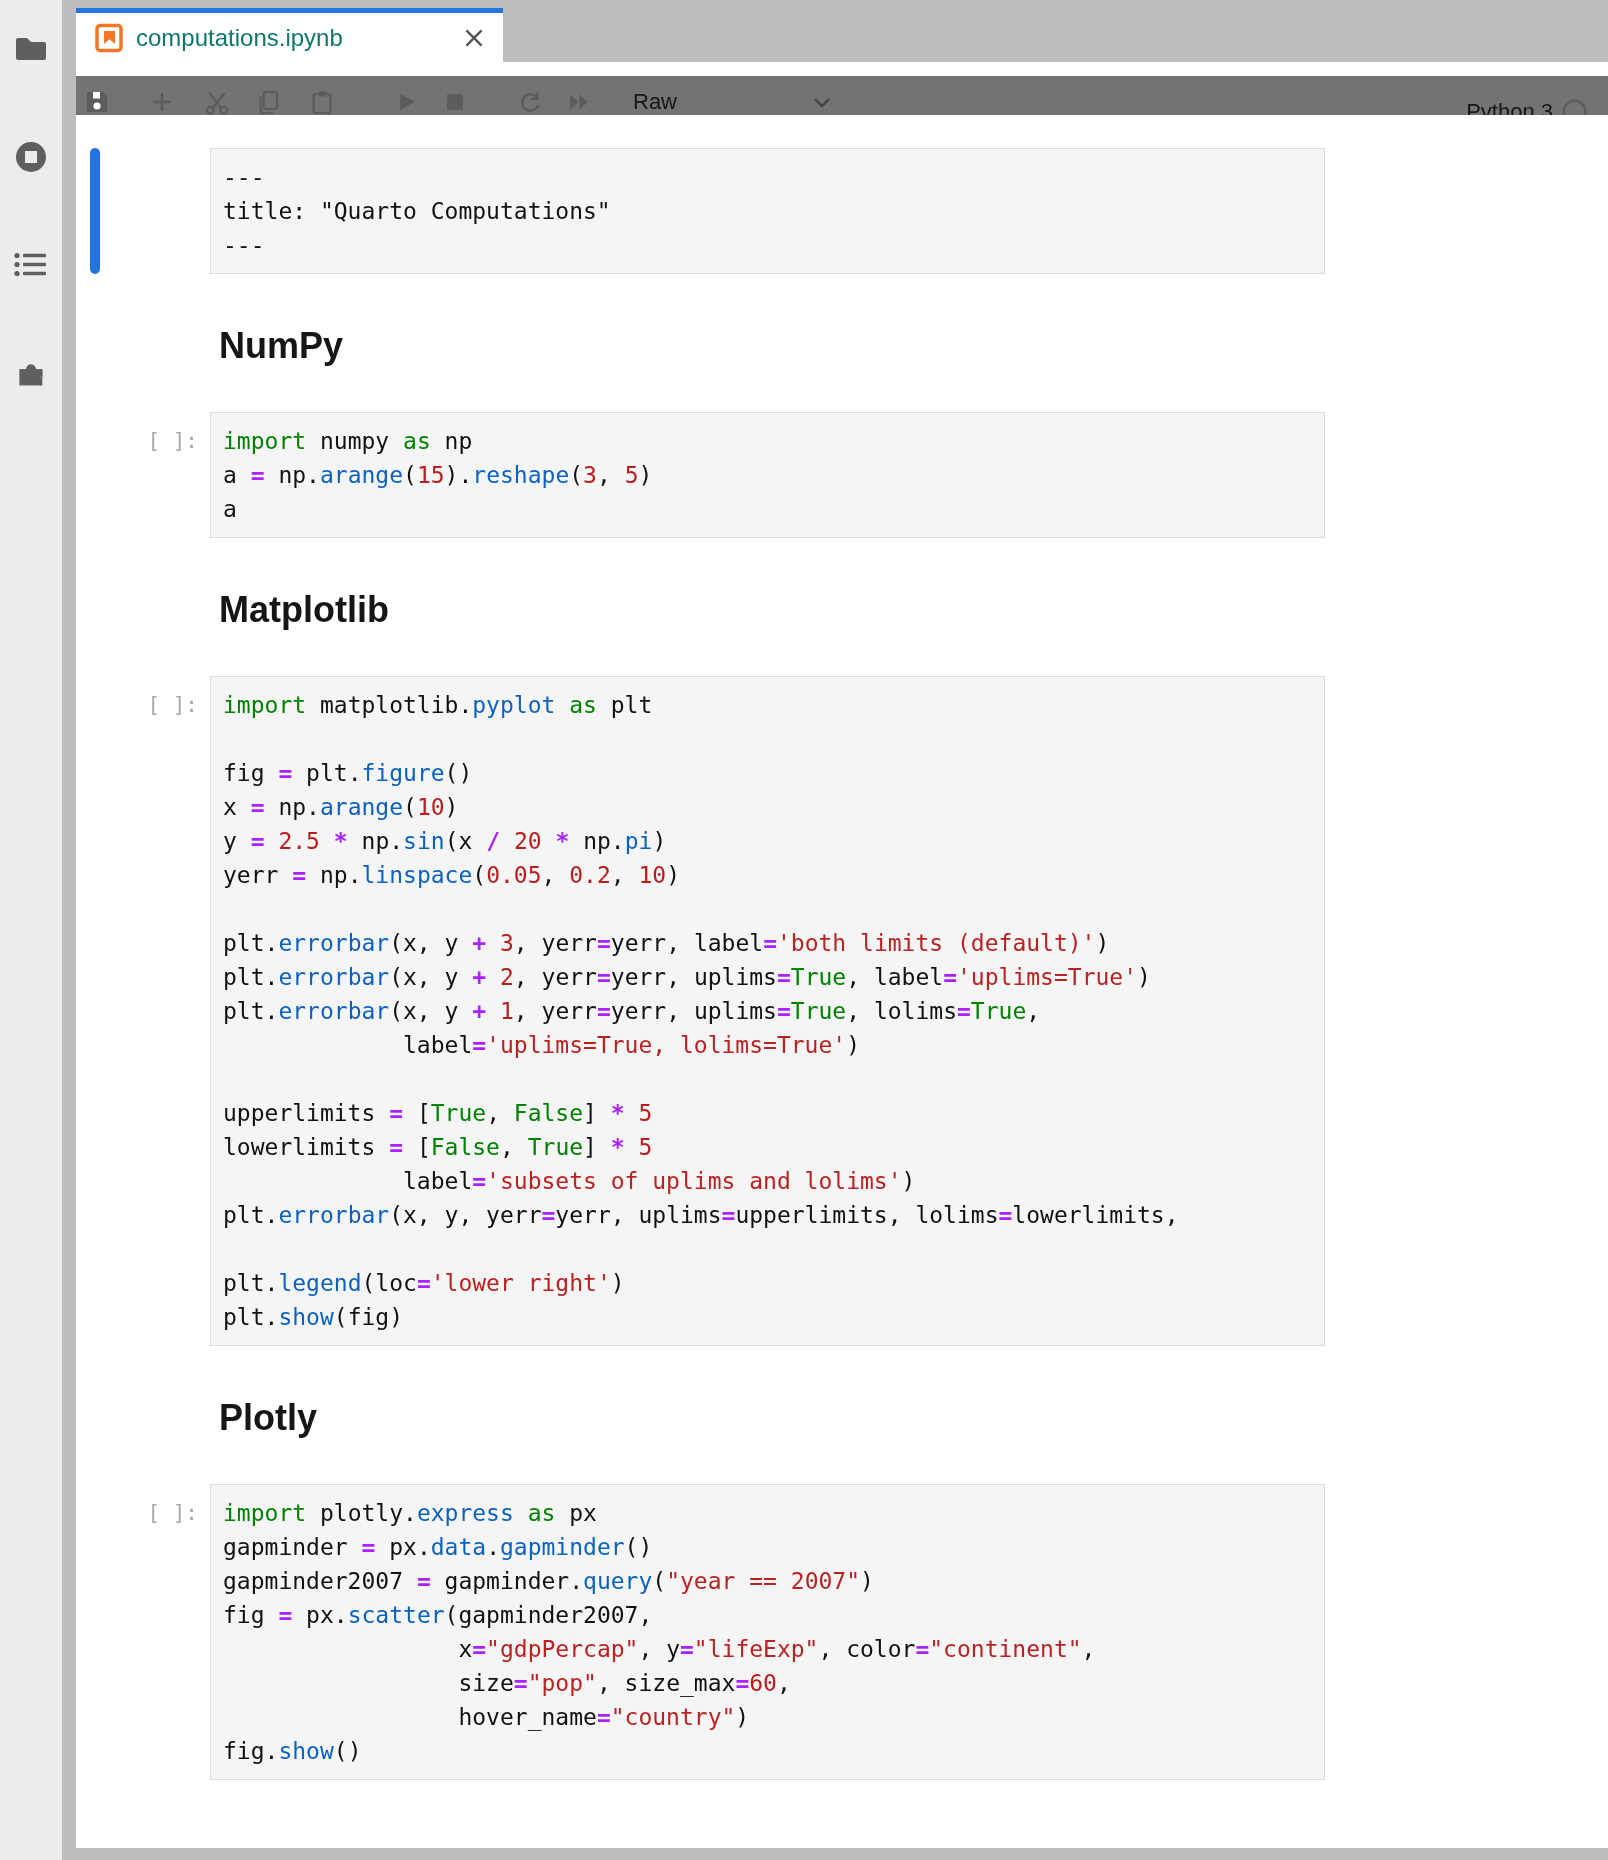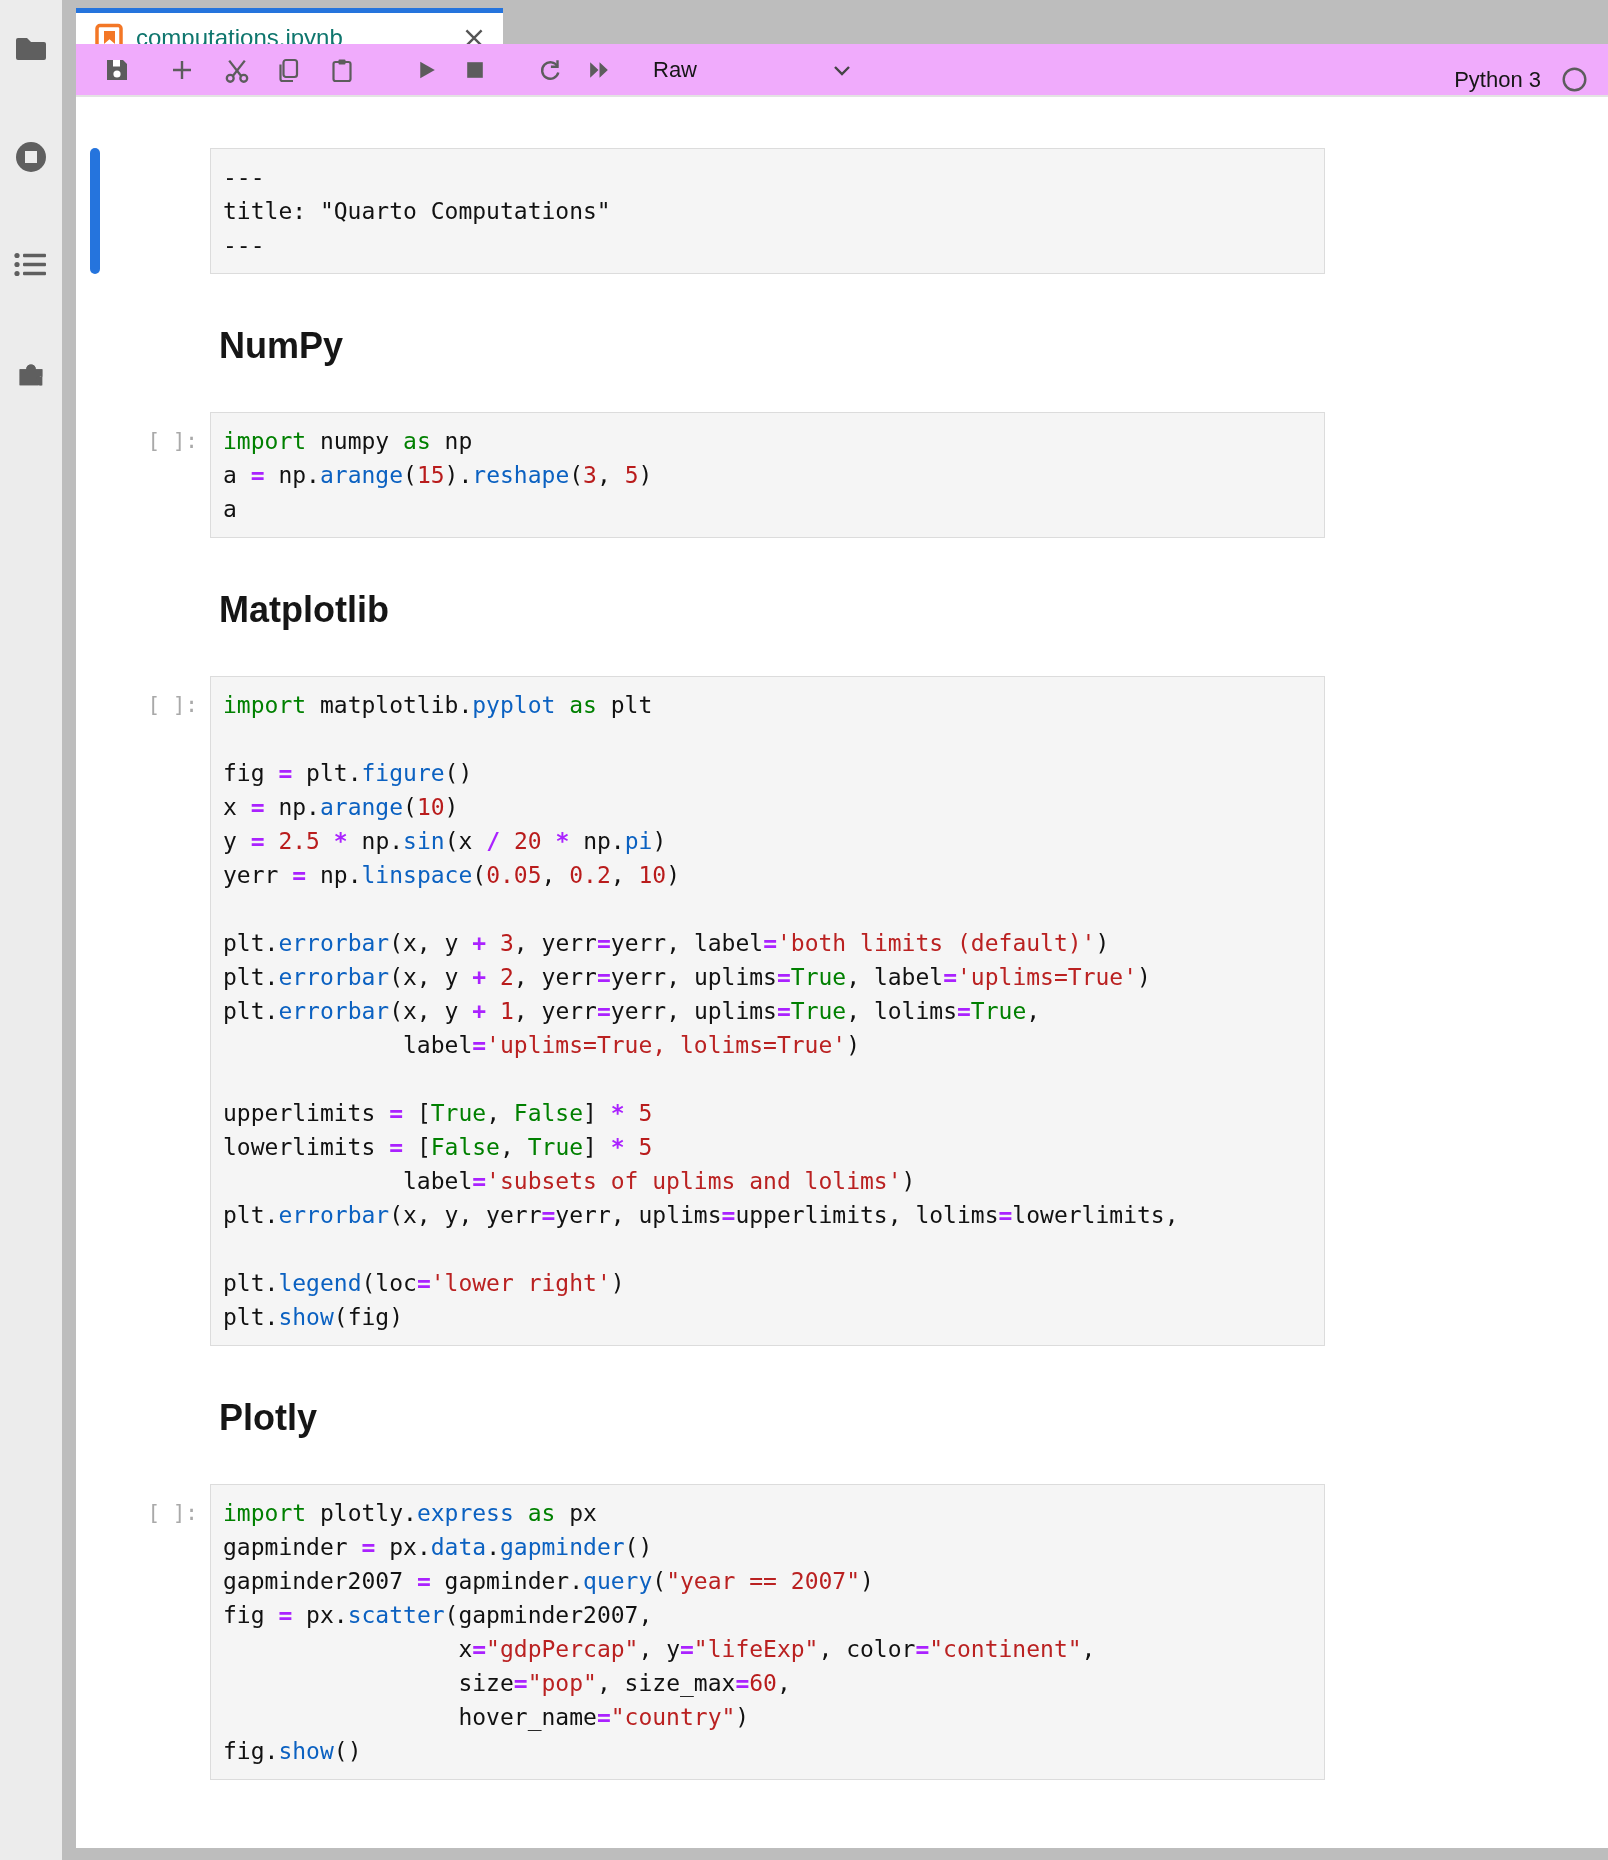--- a/index.html
+++ b/index.html
@@ -16,31 +16,31 @@
   .main { position:absolute; left:76px; top:0; width:1532px; height:1860px; background:#fff; }
 
   
   .tabbar { position:absolute; left:0; top:0; width:1532px; height:62px; background:#bdbdbd; }
   .tab { position:absolute; left:0; top:8px; width:427px; height:54px; background:#fff;
          border-top:5px solid #2574dd; display:flex; align-items:center; padding:0 16px 0 18px; cursor:pointer; }
   .tab-title { font-size:24px; color:#0f766e; margin-left:12px; flex:1; }
   .tab-close { width:26px; height:26px; display:flex; align-items:center; justify-content:center; cursor:pointer; }
 
   
-  .toolbar { position:absolute; left:0; top:44px; width:1532px; height:53px; background:#f0abfc;
-             border-bottom:2px solid #e3e3e3; display:flex; align-items:center; padding-left:26px; }
+  .toolbar { position:absolute; left:0; top:76px; width:1532px; height:53px; background:#737373;
+             border-bottom:2px solid #e3e3e3; display:flex; align-items:center; padding-left:6px; }
   .tb-btn { width:30px; height:30px; display:flex; align-items:center; justify-content:center; cursor:pointer; }
   .tb-btn:nth-child(1){margin-right:35px} .tb-btn:nth-child(2){margin-right:25px}
   .tb-btn:nth-child(3){margin-right:22px} .tb-btn:nth-child(4){margin-right:23px}
   .tb-btn:nth-child(5){margin-right:55px} .tb-btn:nth-child(6){margin-right:18px}
   .tb-btn:nth-child(7){margin-right:45px} .tb-btn:nth-child(8){margin-right:19px}
   .tb-btn:nth-child(9){margin-right:33px}
   .celltype { width:212px; display:flex; align-items:center; justify-content:space-between;
               padding:0 6px; font-size:22px; color:#161616; cursor:pointer; }
-  .kernel { margin-left:auto; display:flex; align-items:center; gap:20px; padding-right:20px; cursor:pointer;margin-top:20px; }
+  .kernel { margin-left:auto; display:flex; align-items:center; gap:8px; padding-right:20px; cursor:pointer;margin-top:20px; }
   .kernel-name { font-size:22px; color:#161616; }
 
   
   .notebook { position:absolute; left:0; top:115px; width:1532px; height:1733px; background:#fff; overflow:hidden; }
   .cell-row { position:relative; display:flex; margin-top:44px; }
   #cells > .cell-row:first-child { margin-top:33px; }
   .prompt { width:134px; flex:0 0 134px; text-align:right; padding:12px 12px 0 0;
             font-family:"DejaVu Sans Mono", monospace; font-size:21px; color:#a9a9a9; line-height:34px; }
   .cell-box { flex:1; margin-right:283px; background:#f5f5f5; border:1px solid #dcdcdc; padding:11px 12px; }
   .cl { height:34px; line-height:34px; white-space:pre; font-family:"DejaVu Sans Mono", monospace; font-size:23px; color:#111; }

